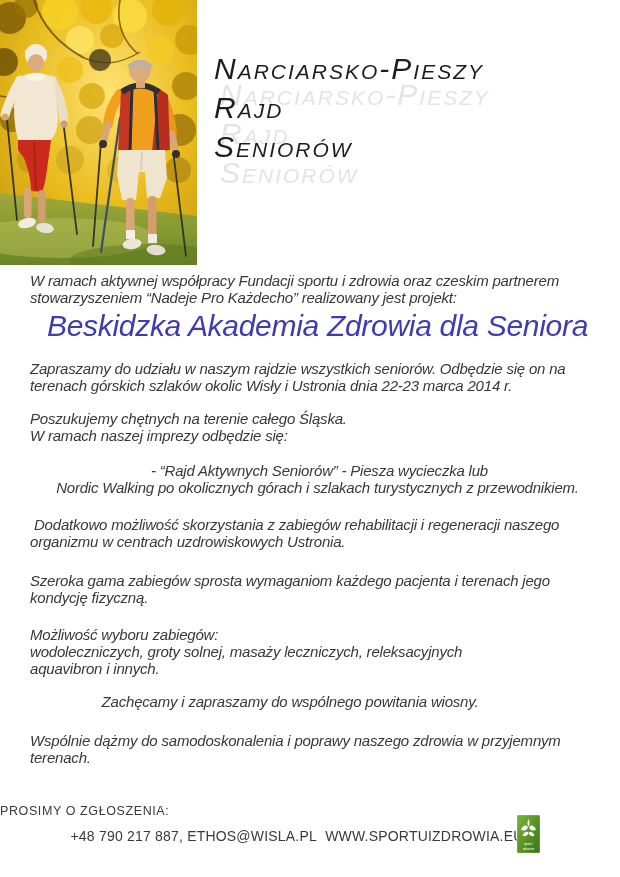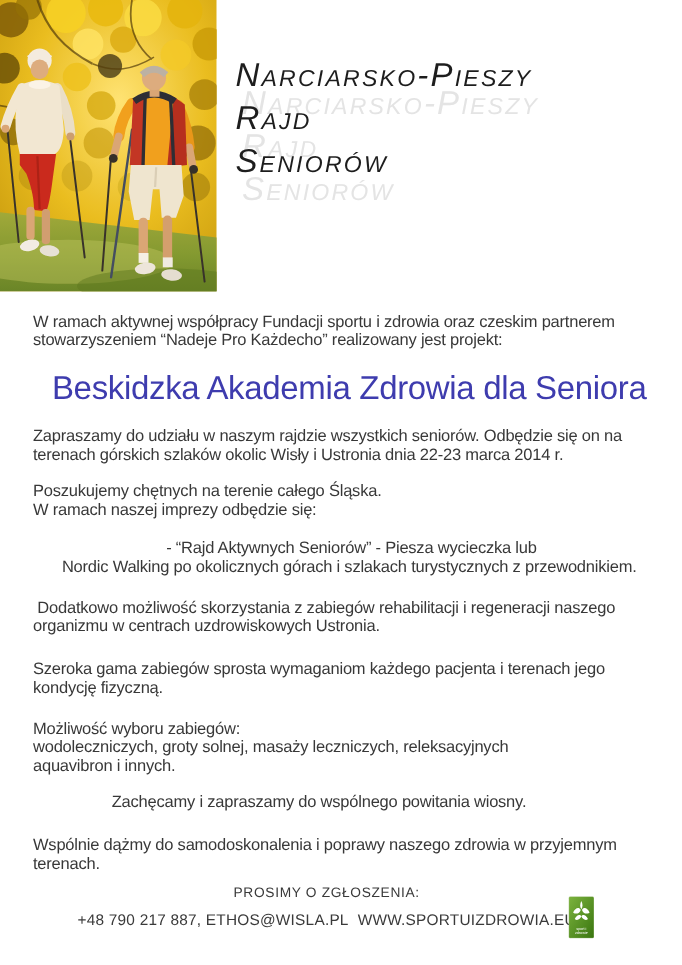--- a/index.html
+++ b/index.html
@@ -11,36 +11,36 @@
   .photo{position:absolute;left:0;top:0;width:197px;height:265px;}
   
   .title{
     position:absolute;left:214px;top:49px;
     font-size:30px;line-height:39px;letter-spacing:2px;
     font-variant:small-caps;font-weight:400;color:#1d1d1d;
   }
   .tline{white-space:nowrap;text-shadow:6px 26px 0 #e4e4e4;font-style:italic;}
   
   .content{
-    position:absolute;left:30px;top:284px;width:575px;
-    font-size:15px;line-height:17px;letter-spacing:-0.2px;color:#383838;
+    position:absolute;left:30px;top:272px;width:575px;
+    font-size:15px;line-height:17px;letter-spacing:-0.2px;color:#383838;font-style:italic;
   }
   .ln{white-space:nowrap;}
   .para{margin:0;}
   .heading{
     font-size:30px;line-height:40px;letter-spacing:-0.3px;
     text-align:center;white-space:nowrap;
-    margin:16px -15px 0 -15px;font-weight:400;color:#3e3cae;
+    margin:0 -15px 0 -15px;font-weight:400;color:#3e3cae;
   }
   .mt14{margin-top:14px;} .mt16{margin-top:16px;} .mt18{margin-top:18px;text-align:center;}
   .mt20{margin-top:20px;} .mt22{margin-top:22px;}
   .center-line{text-align:center;padding-right:55px;white-space:nowrap;}
   
   .footer-cta{
-    position:absolute;left:0;top:804px;width:594px;text-align:center;
+    position:absolute;left:0;top:804px;width:594px;text-align:left;
     font-size:12.5px;letter-spacing:0.6px;color:#3a3a3a;
   }
   .footer-contact{
     position:absolute;left:0;top:828px;width:594px;text-align:center;
     font-size:14px;letter-spacing:0.2px;color:#3a3a3a;white-space:nowrap;
   }
   .logo{position:absolute;left:517px;top:815px;width:23px;height:38px;}
 </style>
 </head>
 <body>

